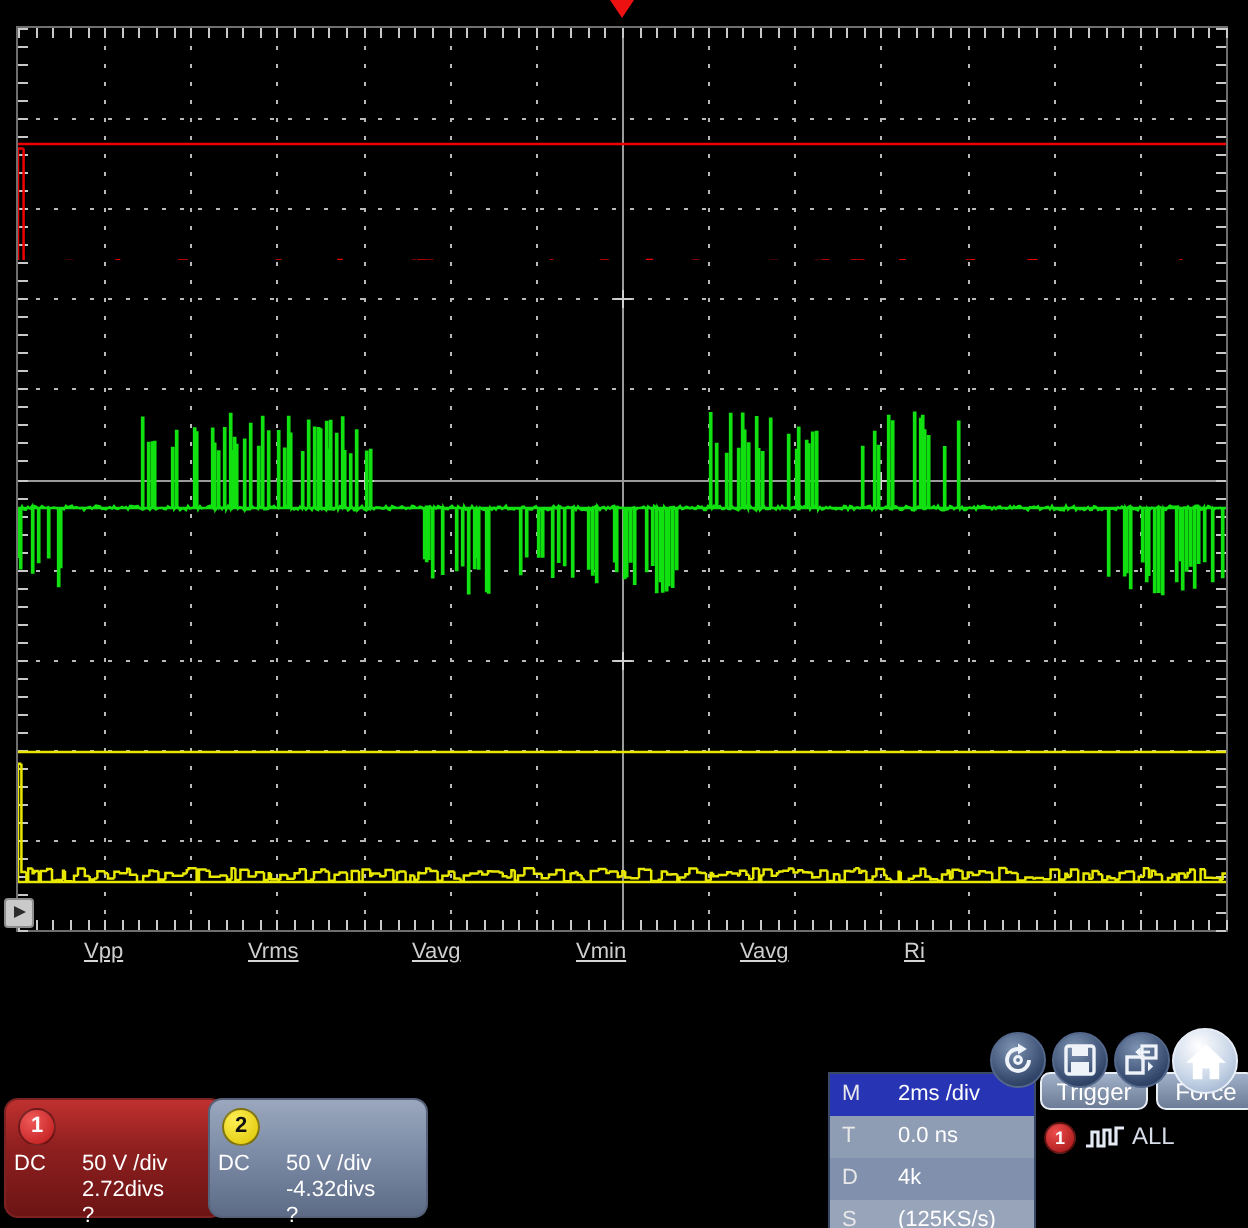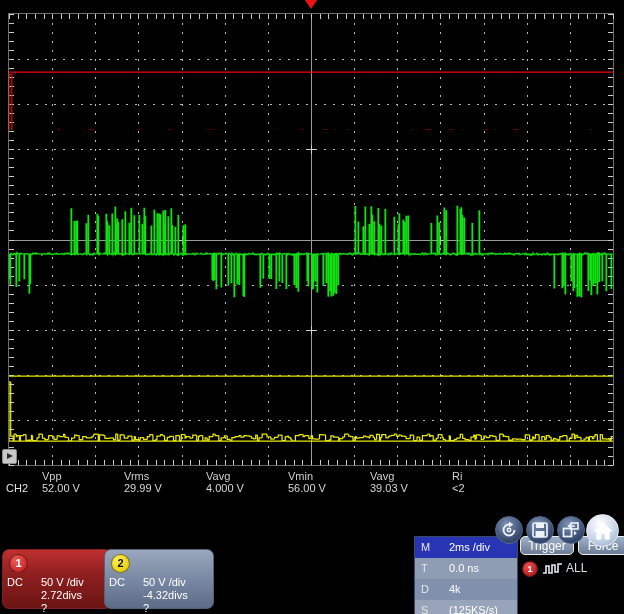--- a/index.html
+++ b/index.html
@@ -75,21 +75,21 @@
   }
 
   .trace{position:absolute;left:0;width:100%;}
   .trace svg{display:block;}
 
   
   #measure-table{
     position:absolute;left:0;top:470px;width:624px;height:44px;
     color:#d7d7d7;font-size:11px;background:#000;
   }
-  #measure-table table{border-collapse:collapse;}
+  #measure-table table{border-collapse:collapse;text-decoration:underline;}
   #measure-table th,#measure-table td{
     text-align:left;font-weight:normal;padding:0;
     height:12px;line-height:12px;
   }
   #measure-table th{color:#cfcfcf;}
   #measure-table td.ch{color:#e6e6e6;padding-left:6px;}
   .col-ch{width:42px;}
   .col-m{width:82px;}
 
   
@@ -493,29 +493,20 @@
         <th class="col-ch"></th>
         <th class="col-m">Vpp</th>
         <th class="col-m">Vrms</th>
         <th class="col-m">Vavg</th>
         <th class="col-m">Vmin</th>
         <th class="col-m">Vavg</th>
         <th class="col-m">Ri</th>
       </tr>
     </thead>
     <tbody>
-      <tr>
-        <td class="ch">CH2</td>
-        <td>52.00 V</td>
-        <td>29.99 V</td>
-        <td>4.000 V</td>
-        <td>56.00 V</td>
-        <td>39.03 V</td>
-        <td>&lt;2</td>
-      </tr>
     </tbody>
   </table>
 </div>
 
 <div id="bottom-bar">
 
   <div class="ch-panel" id="ch1-panel">
     <div class="ch-badge red">1</div>
     <div class="ch-coupling">DC</div>
     <div class="ch-lines">

